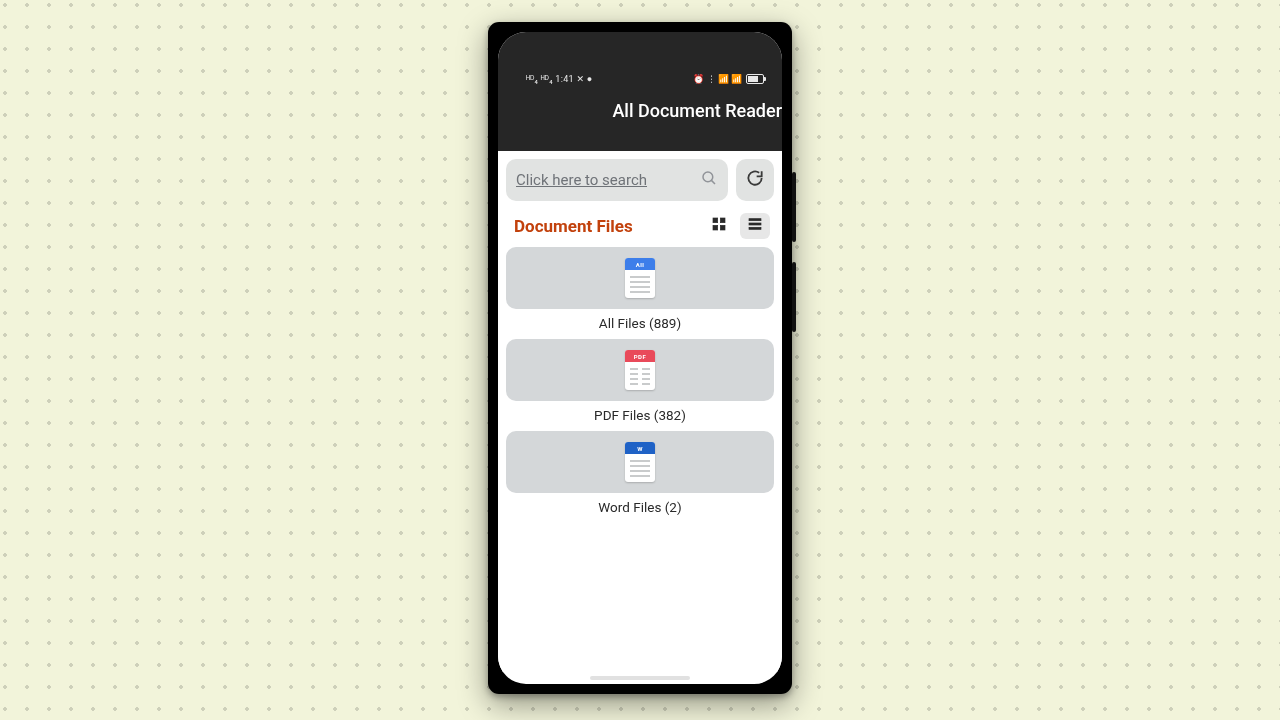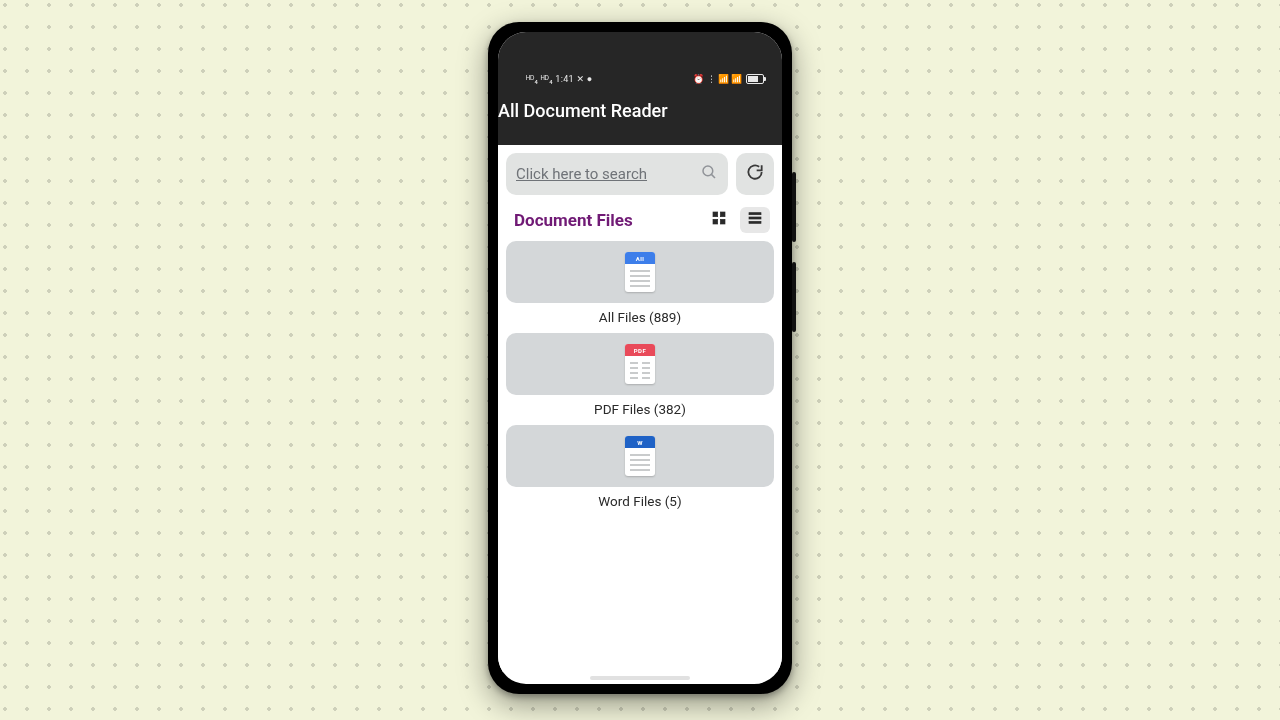--- a/index.html
+++ b/index.html
@@ -22,21 +22,21 @@
   }
 
   
   .phone {
     position: absolute;
     left: 488px;
     top: 22px;
     width: 304px;
     height: 672px;
     background: #000;
-    border-radius: 31px;
+    border-radius: 11px;
     box-shadow: 0 10px 30px rgba(0,0,0,0.4),
                 0 3px 6px rgba(0,0,0,0.3);
   }
   .phone::before {
     
     content: "";
     position: absolute;
     right: -4px;
     top: 150px;
     width: 4px;
@@ -135,22 +135,22 @@
     right:-3px; top:2px;
     width:2px; height:4px;
     background:#e8e8e8;
     border-radius:0 1px 1px 0;
   }
   .batt-fill { position:absolute; left:1px; top:1px; bottom:1px; width:10px; background:#e8e8e8;}
 
   .app-title-bar {
     background: #262626;
     color: #fff;
-    text-align: left;
-    padding: 8px 0 24px;
+    text-align: right;
+    padding: 8px 0 30px;
   }
   .app-title {
     font-size: 18px;
     font-weight: 500;
   }
 
   .content {
     flex: 1;
     background: #fff;
     padding: 8px 8px 0;
@@ -193,21 +193,21 @@
 
   .section-header {
     display: flex;
     align-items: center;
     padding: 4px 4px 0;
   }
   .section-title {
     flex:1;
     font-size: 17px;
     font-weight: 700;
-    color: #701a75;
+    color: #c2410c;
     padding-left: 4px;
   }
   .view-toggle {
     display:flex;
     gap:6px;
   }
   .toggle-btn {
     width: 30px;
     height: 26px;
     border-radius: 6px;
@@ -409,21 +409,21 @@
               </div>
               <div class="cat-label">PDF Files (382)</div>
             </div>
             <div class="cat">
               <div class="cat-tile">
                 <div class="doc-icon full">
                   <div class="tab tab-word">W</div>
                   <div class="lines"></div>
                 </div>
               </div>
-              <div class="cat-label">Word Files (5)</div>
+              <div class="cat-label">Word Files (2)</div>
             </div>
           </div>
 
       </div>
 
       <div class="nav-handle"></div>
     </div>
   </div>
 </div>
 

